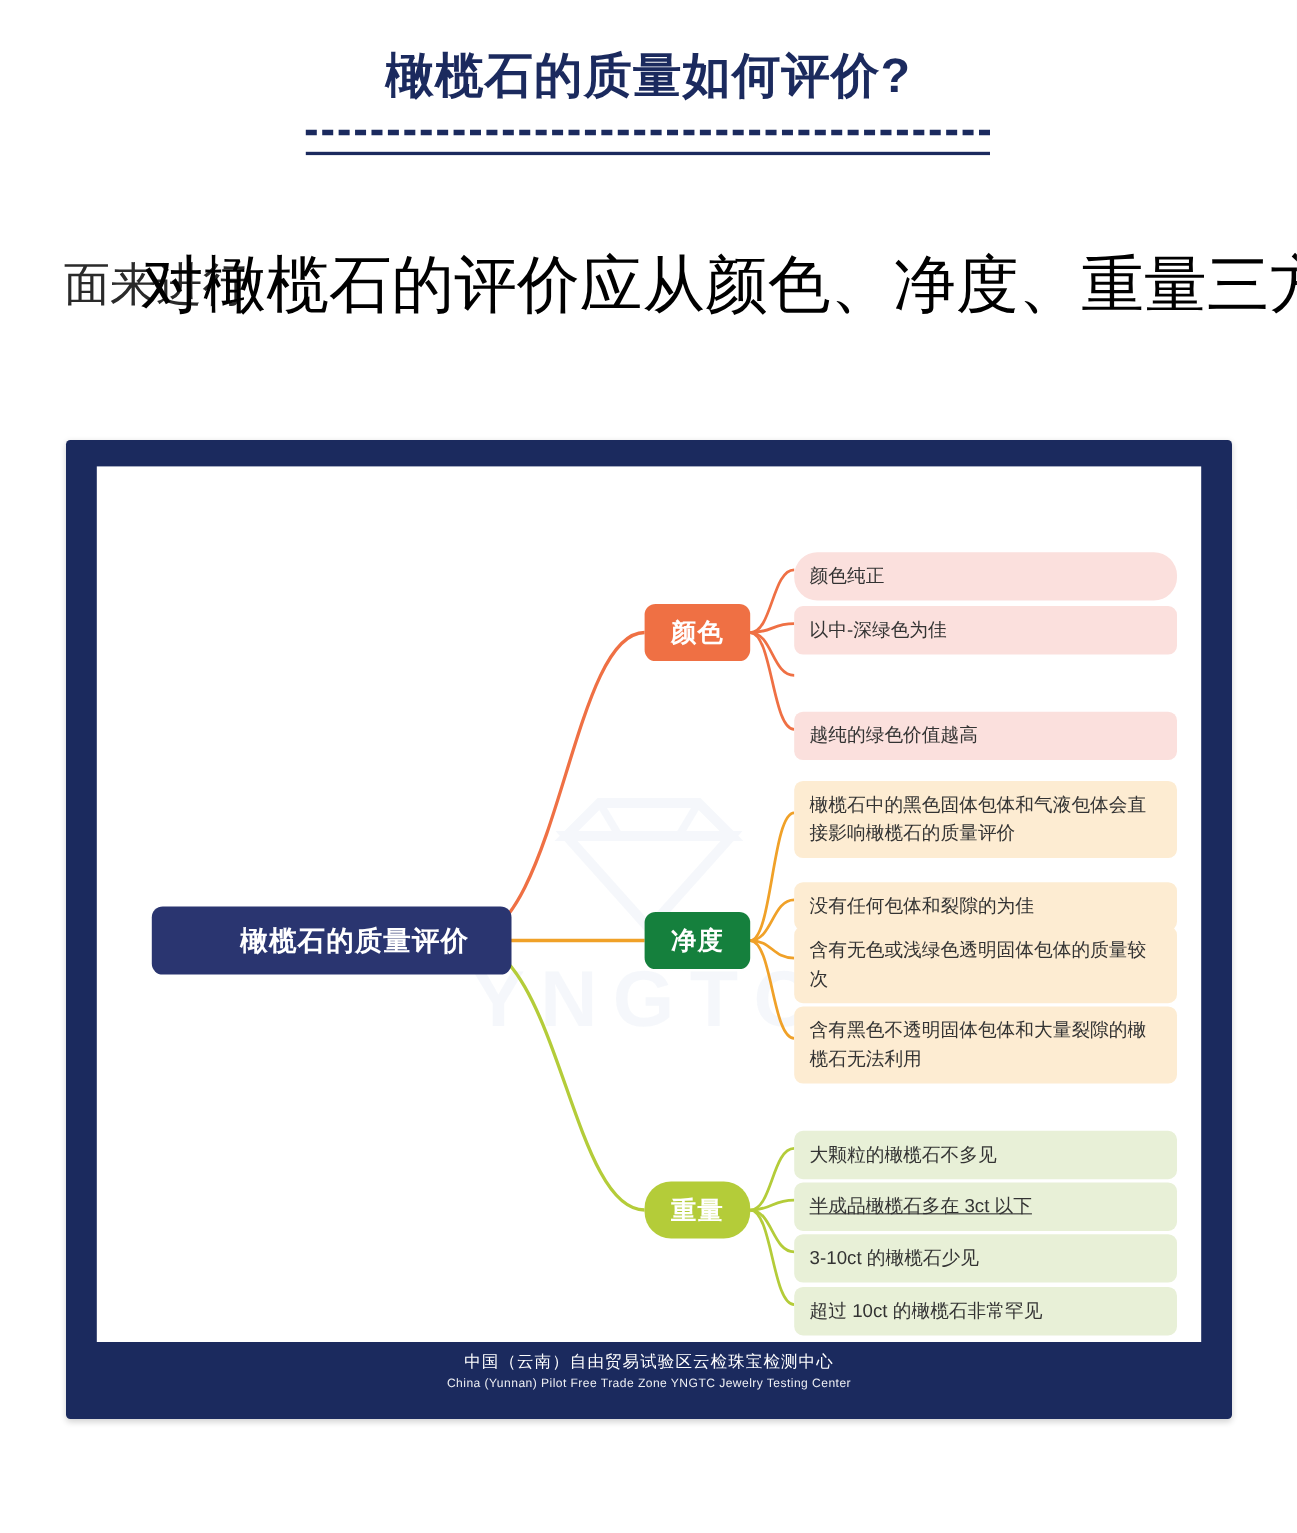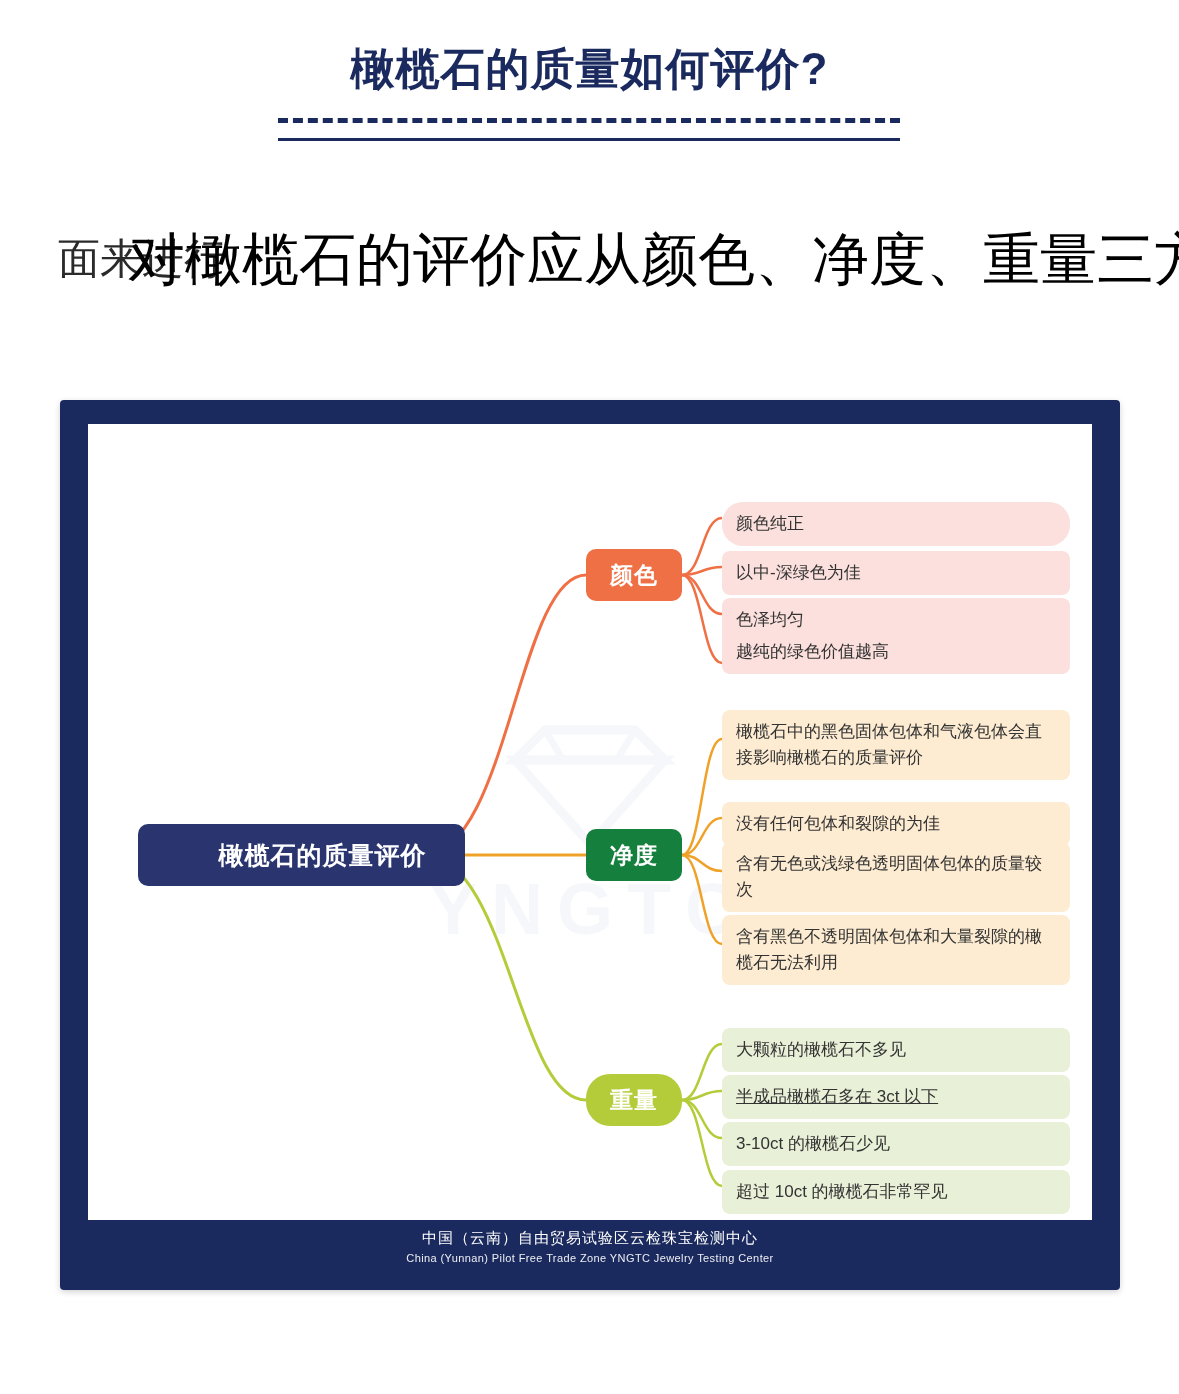--- a/index.html
+++ b/index.html
@@ -246,22 +246,21 @@
         <path d="M594 676 C 614 676, 614 667, 634 667" fill="none" stroke="#b4cc39" stroke-width="2.5"></path>
         <path d="M594 676 C 614 676, 614 714, 634 714" fill="none" stroke="#b4cc39" stroke-width="2.5"></path>
         <path d="M594 676 C 614 676, 614 762, 634 762" fill="none" stroke="#b4cc39" stroke-width="2.5"></path>
       </svg>
 
       <div class="root-node">橄榄石的质量评价</div>
 
       <div class="branch-node branch-color">颜色</div>
       <div class="leaf c" style="top:78px;border-radius:21px;">颜色纯正</div>
       <div class="leaf c" style="top:127px;">以中-深绿色为佳</div>
-      <div class="leaf c" style="top:174px;">色泽均匀</div>
-      <div class="leaf c" style="top:206px;">越纯的绿色价值越高</div>
+      <div class="leaf c" style="top:223px;">越纯的绿色价值越高</div>
 
       <div class="branch-node branch-clarity">净度</div>
       <div class="leaf q" style="top:286px;">橄榄石中的黑色固体包体和气液包体会直接影响橄榄石的质量评价</div>
       <div class="leaf q" style="top:378px;">没有任何包体和裂隙的为佳</div>
       <div class="leaf q" style="top:418px;">含有无色或浅绿色透明固体包体的质量较次</div>
       <div class="leaf q" style="top:491px;">含有黑色不透明固体包体和大量裂隙的橄榄石无法利用</div>
 
       <div class="branch-node branch-weight">重量</div>
       <div class="leaf w" style="top:604px;">大颗粒的橄榄石不多见</div>
       <div class="leaf w" style="top:651px;text-decoration:underline;">半成品橄榄石多在 3ct 以下</div>

